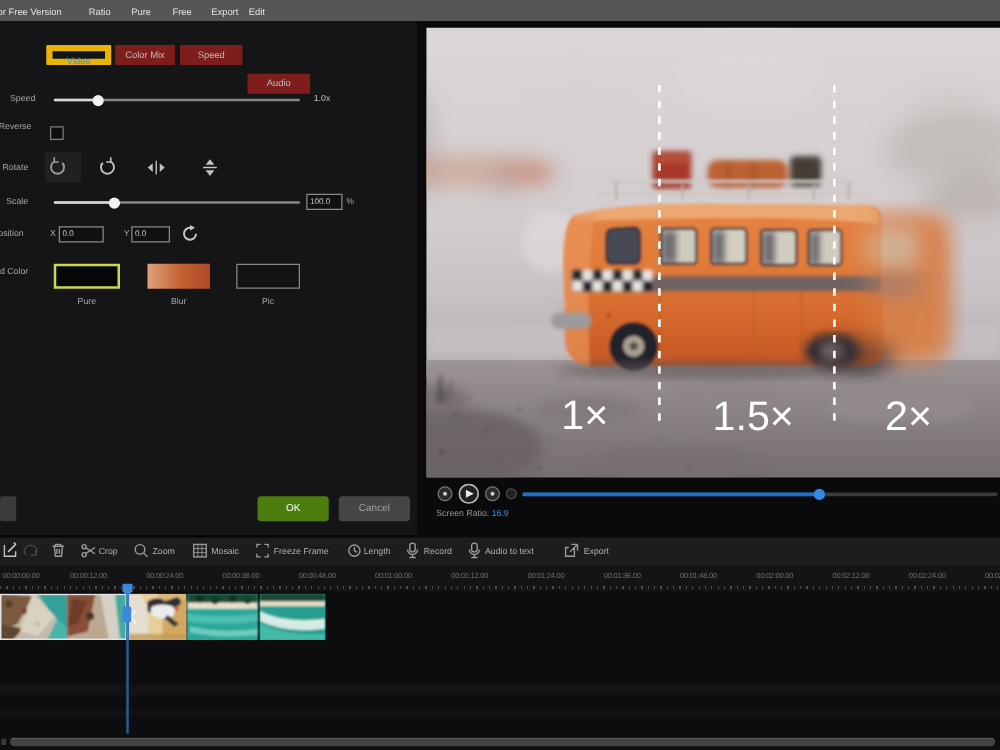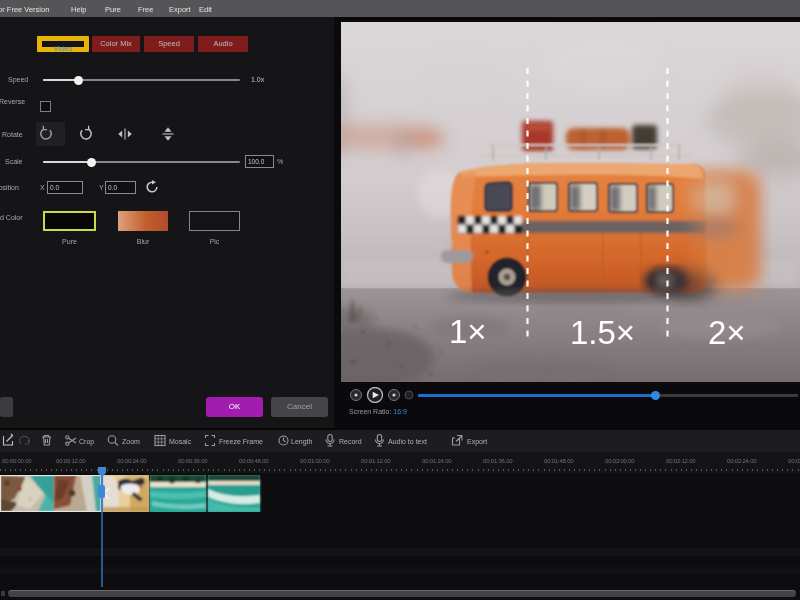--- a/index.html
+++ b/index.html
@@ -39,33 +39,33 @@
 #thumbs { position:absolute; left:0; top:23px; height:37px; }
 .band { position:absolute; left:0; width:800px; }
 #scrollthumb { position:absolute; left:8px; top:138px; width:788px; height:7px; background:#434345; border-radius:4px; border-top:1px solid #6a6a6c; }
 </style>
 </head>
 <body>
 <div id="app">
 
   <div id="topbar" class="abs">
     <span style="left:-4px;">tor Free Version</span>
-    <span style="left:71px;">Help</span>
+    <span style="left:71px;">Ratio</span>
     <span style="left:105px;">Pure</span>
     <span style="left:138px;">Free</span>
     <span style="left:169px;">Export</span>
     <span style="left:199px;">Edit</span>
   </div>
 
   <div id="panel" class="abs">
 
     <div class="tab sel" style="left:37px; width:52px;">Video</div>
     <div class="tab" style="left:92px; width:48px;">Color Mix</div>
     <div class="tab" style="left:144px; width:50px;">Speed</div>
-    <div class="tab" style="left:198px; width:50px;">Audio</div>
+    <div class="tab" style="left:198px; width:50px;margin-top:23px;">Audio</div>
 
     <div class="plabel" style="left:8px; top:59px;">Speed</div>
     <div class="slider-track" style="left:43px; top:62px; width:197px;"></div>
     <div class="slider-fill" style="left:43px; top:62px; width:35px;"></div>
     <div class="slider-knob" style="left:74px; top:58.5px;"></div>
     <div class="plabel" style="left:251px; top:59px; color:#c5c5c7;">1.0x</div>
 
     <div class="plabel" style="left:-1px; top:81px;">Reverse</div>
     <div style="position:absolute; left:40px; top:84px; width:11px; height:11px; border:1px solid #7e7e80; background:#0e0e10;"></div>
 
@@ -111,21 +111,21 @@
 
     <div class="plabel" style="left:0px; top:197px;">d Color</div>
     <div class="swatch" style="left:43px; width:53px; background:#070707; border:2px solid #ccd94a;"></div>
     <div class="swatch" style="left:118px; width:50px; background:linear-gradient(90deg,#dfa27c,#c2602f 55%,#b14a2c);"></div>
     <div class="swatch" style="left:189px; width:51px; background:#131315; border:1px solid #86868a;"></div>
     <div class="swlabel" style="left:43px; width:53px; text-align:center;">Pure</div>
     <div class="swlabel" style="left:118px; width:50px; text-align:center;">Blur</div>
     <div class="swlabel" style="left:189px; width:51px; text-align:center;">Pic</div>
 
     <div style="position:absolute; left:0px; top:380px; width:13px; height:20px; background:#3c3c3e; border-radius:2px;"></div>
-    <div style="position:absolute; left:206px; top:380px; width:57px; height:20px; background:#a21caf; border-radius:3px; color:#fff; font-size:8px; text-align:center; line-height:20px;">OK</div>
+    <div style="position:absolute; left:206px; top:380px; width:57px; height:20px; background:#4d7c0f; border-radius:3px; color:#fff; font-size:8px; text-align:center; line-height:20px;">OK</div>
     <div style="position:absolute; left:271px; top:380px; width:57px; height:20px; background:#454547; border-radius:3px; color:#a2a2a4; font-size:8px; text-align:center; line-height:20px;">Cancel</div>
   </div>
 
   <div id="preview" class="abs">
 
     <div id="videobox">
     <svg width="459" height="360" viewBox="0 0 459 360">
       <defs>
         <linearGradient id="sky" x1="0" y1="0" x2="0" y2="1">
           <stop offset="0" stop-color="#dbd6d8"></stop>

